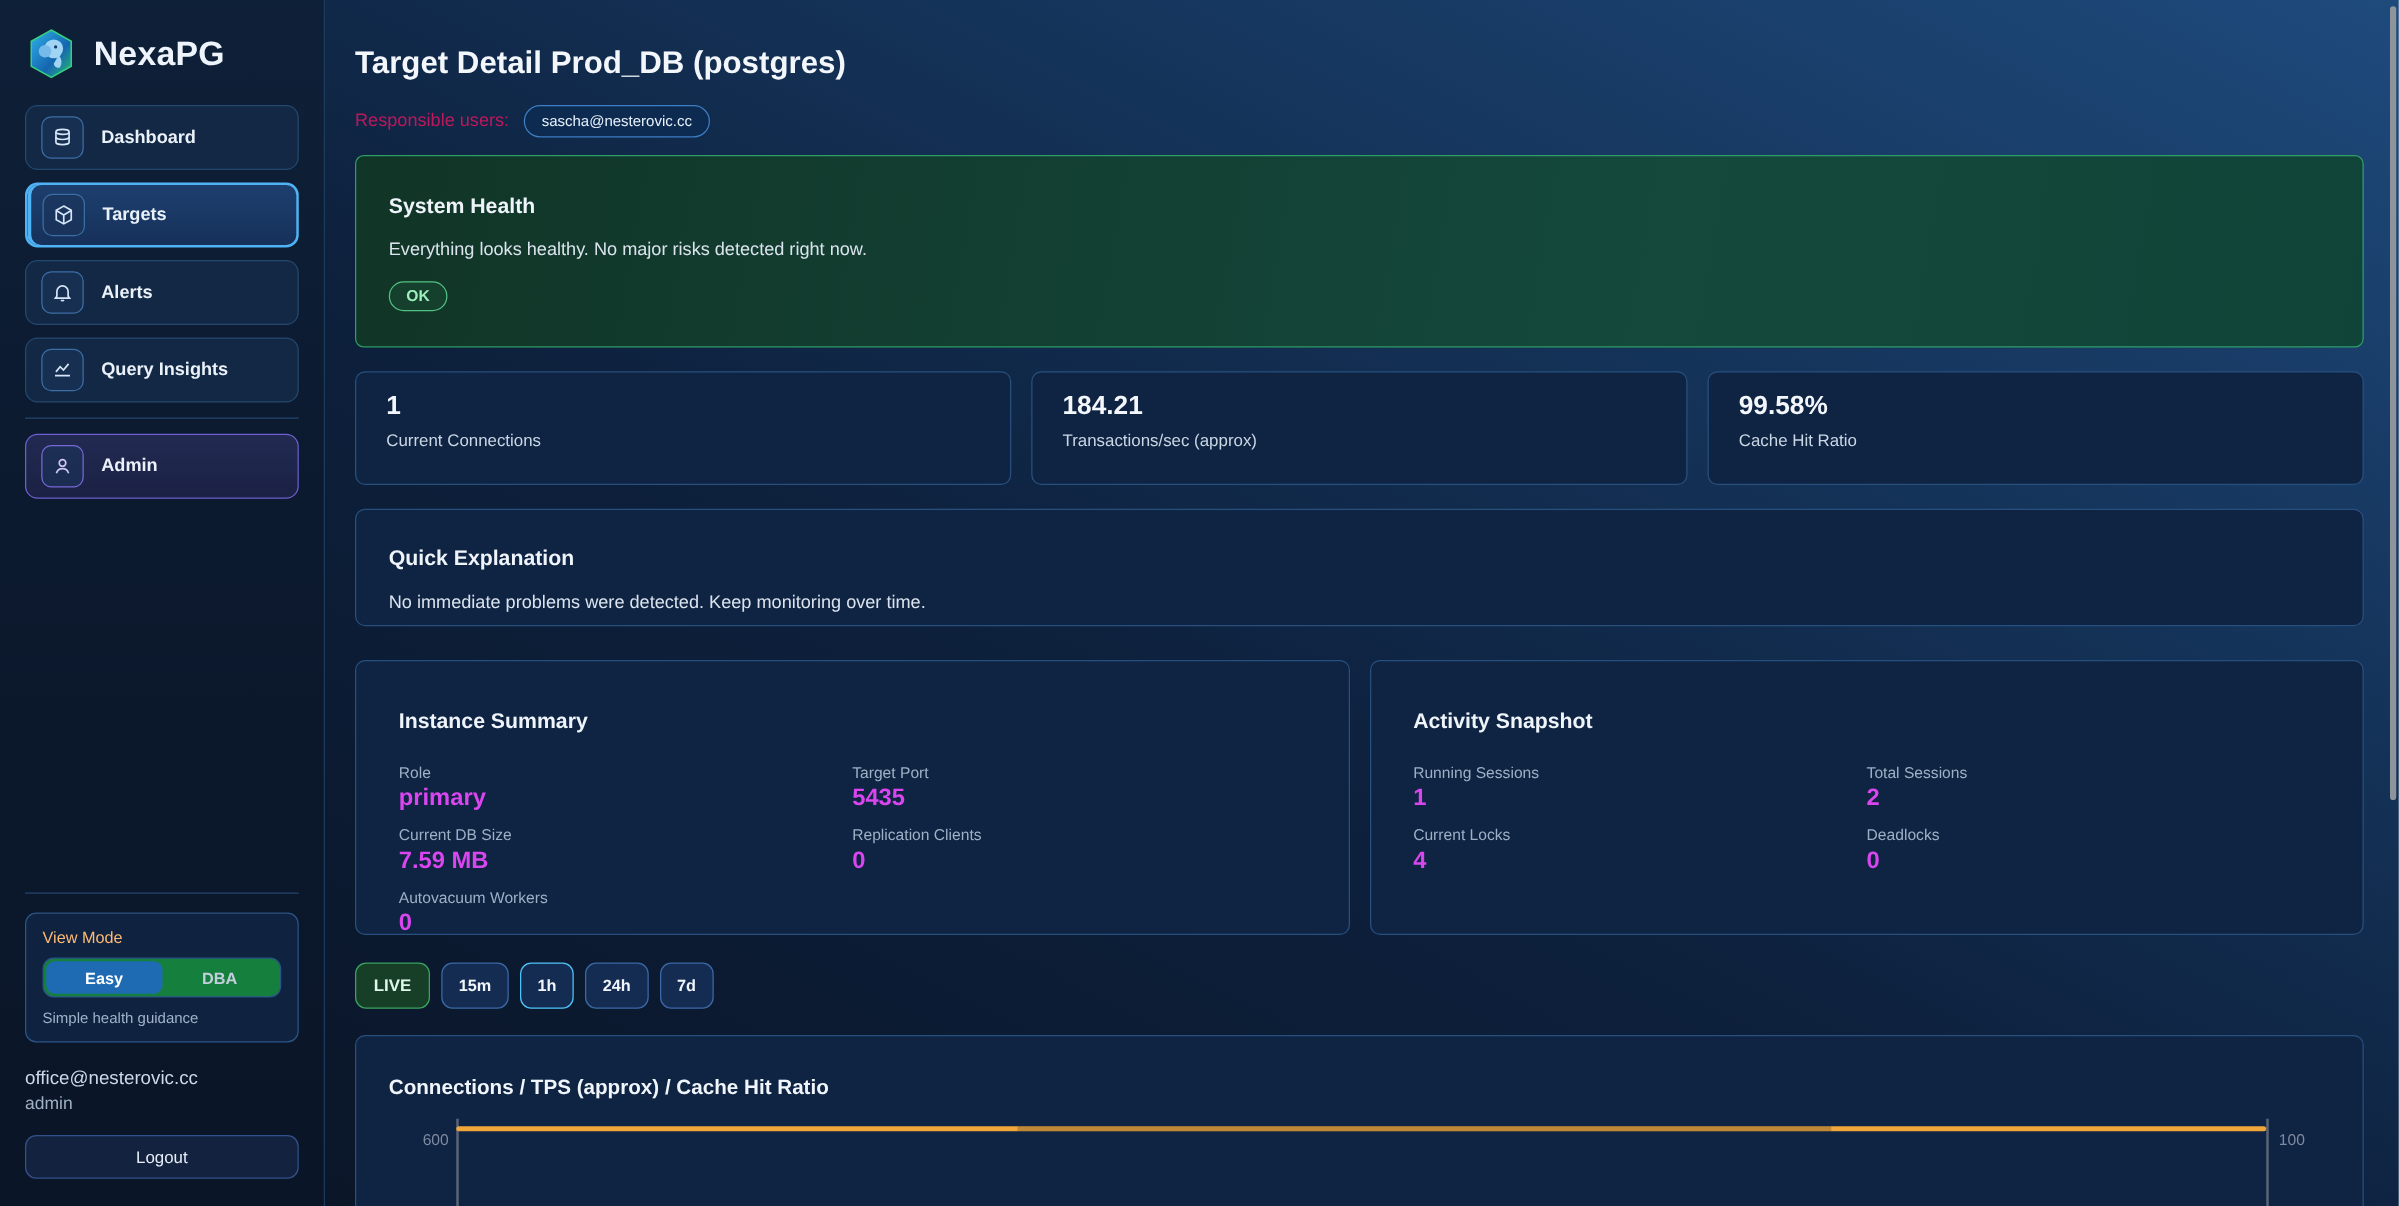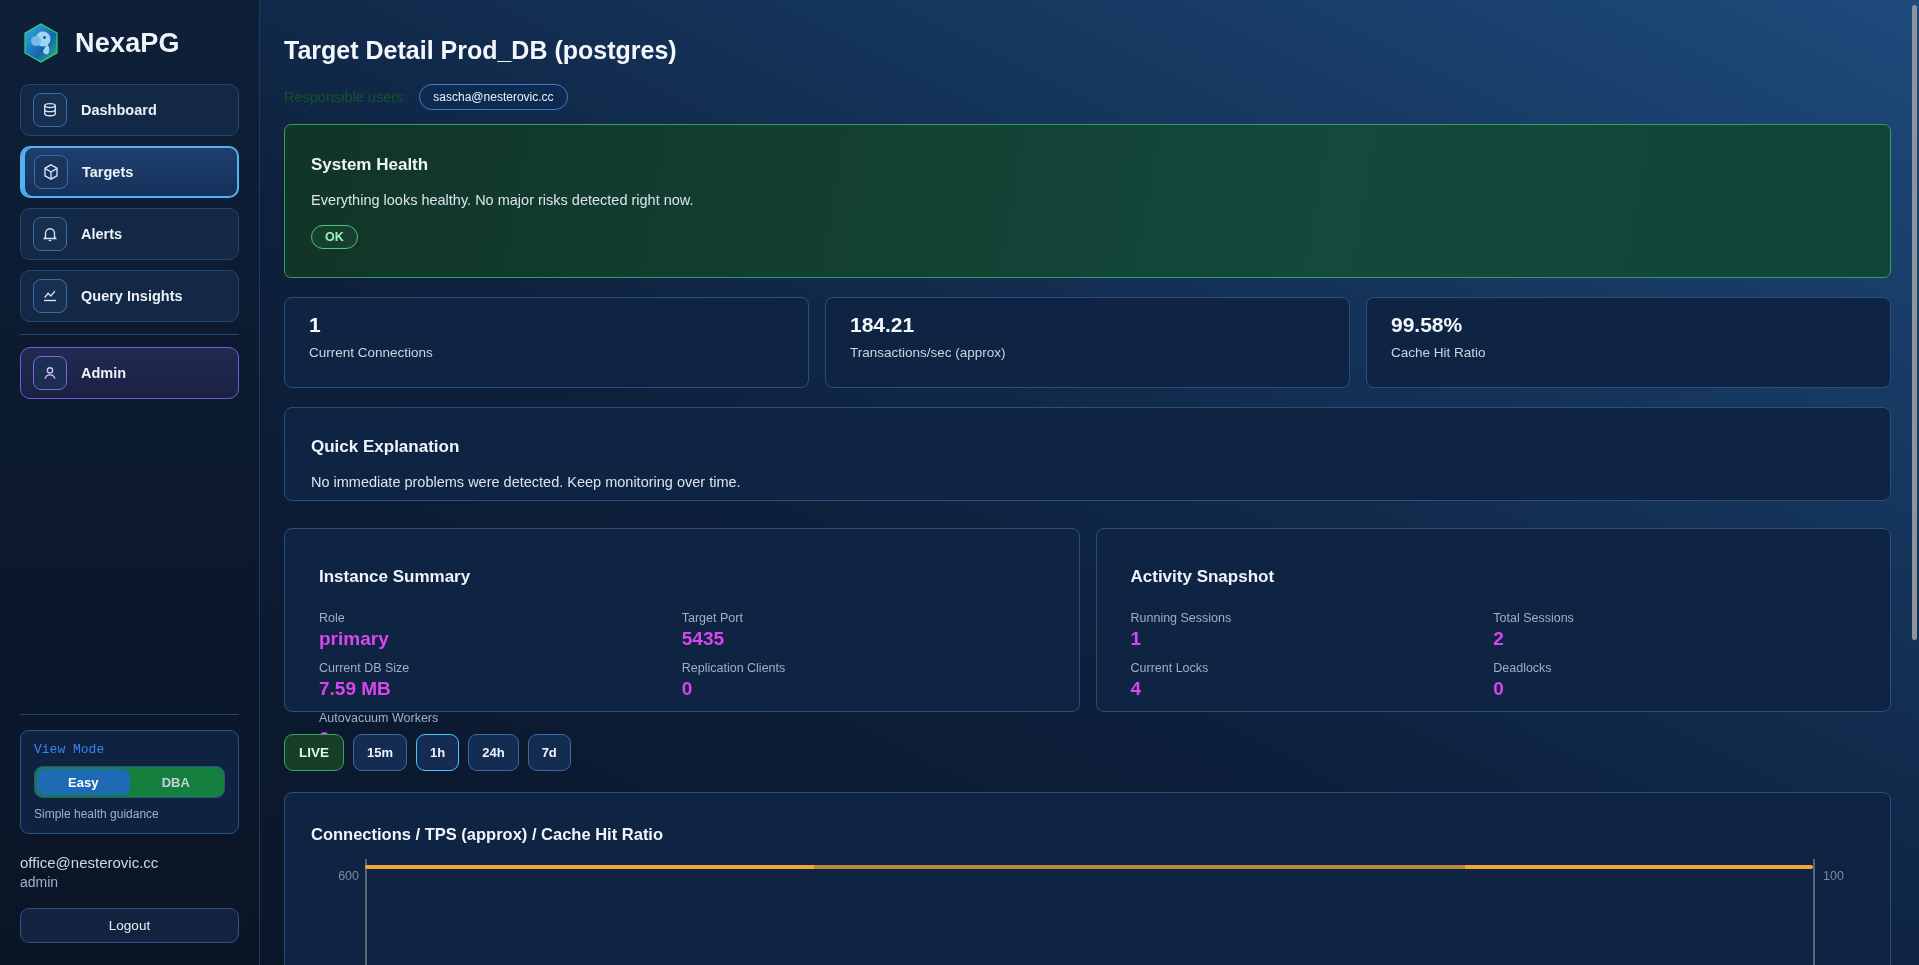--- a/index.html
+++ b/index.html
@@ -43,21 +43,21 @@
     color:#d6e6f8;
   }
   .nav-item.admin .icon-box { border-color:#7668d6; color:#cfc6f5; }
   .nav-label { font-size:14.5px; font-weight:bold; color:#eaf1f9; }
   .divider { border:none; border-top:1px solid #24456e; margin:12px 0; }
   .sidebar-bottom { position:absolute; left:20px; right:20px; bottom:22px; }
   .viewmode-panel {
     margin-top:15px; border:1px solid #2b5486; border-radius:9px;
     background:#0f2240; padding:11px 13px 12px 13px;
   }
-  .viewmode-label { font-size:13px; color:#3b82f6;font-family:Liberation Mono, monospace; }
+  .viewmode-label { font-size:13px; color:#fdba74; }
   .toggle {
     margin-top:9px; height:32px; display:flex;
     border:1px solid #2b5486; border-radius:9px; background:#15803d; padding:2px;
   }
   .toggle-opt {
     flex:1; display:flex; align-items:center; justify-content:center;
     font-size:13px; color:#c3cfdd; border-radius:7px; cursor:pointer;font-weight:bold;
   }
   .toggle-opt.selected { background:#1e6ab3; color:#ffffff; font-weight:bold; }
   .viewmode-hint { margin-top:9px; font-size:12px; color:#9fb2c8; }
@@ -65,21 +65,21 @@
   .user-role { margin-top:3px; font-size:14px; color:#9fb0c5; }
   .logout-btn {
     margin-top:18px; width:100%; height:35px;
     background:#13223f; border:1px solid #32518a; border-radius:9px;
     color:#e6edf6; font-size:13.5px; font-family:inherit; cursor:pointer;
   }
   
   .main { position:absolute; left:260px; top:0; width:1659px; height:965px; padding:36px 28px 0 24px; }
   .page-title { font-size:25px; font-weight:bold; color:#f3f7fc; }
   .responsible-row { margin-top:19px; display:flex; align-items:center; gap:12px; }
-  .responsible-label { font-size:14.5px; color:#14532d; }
+  .responsible-label { font-size:14.5px; color:#be185d; }
   .user-badge {
     font-size:12px; color:#e8f1fb; background:#0d2b50;
     border:1px solid #3d7ec4; border-radius:13px; padding:5px 13px; cursor:pointer;
   }
   .card {
     background:#0f2342; border:1px solid #27507f; border-radius:8px;
   }
   .health-card {
     margin-top:14px; height:154px; padding:30px 26px;
     background:linear-gradient(100deg,#113527 0%,#14493c 65%,#114438 100%);
@@ -91,21 +91,21 @@
     display:inline-block; margin-top:17px; padding:4px 13px;
     border:1px solid #53c183; border-radius:14px; background:rgba(28,84,56,0.35);
     color:#9ef0bd; font-size:12.5px; font-weight:bold;
   }
   .metric-row { margin-top:19px; display:flex; gap:16px; }
   .metric-card { flex:1; height:91px; padding:15px 24px; }
   .metric-value { font-size:21px; font-weight:bold; color:#f3f7fc; }
   .metric-label { margin-top:8px; font-size:13.5px; color:#c9d6e4; }
   .explain-card { margin-top:19px; height:94px; padding:29px 26px; }
   .summary-row { margin-top:27px; display:flex; gap:16px; }
-  .summary-card { flex:1; height:184px; padding:38px 34px 0 34px; }
+  .summary-card { flex:1; height:220px; padding:38px 34px 0 34px; }
   .field-grid { margin-top:24px; display:grid; grid-template-columns:1fr 1fr; row-gap:11px; }
   .field-label { font-size:12.5px; color:#9db0c6; }
   .field-value { margin-top:3px; font-size:19px; font-weight:bold; color:#d946ef; }
   .time-row { margin-top:22px; display:flex; gap:9px; align-items:center; }
   .live-badge {
     height:37px; padding:0 14px; display:flex; align-items:center;
     background:#173f27; border:1.5px solid #3aa35f; border-radius:9px;
     color:#dff7e7; font-size:13.5px; font-weight:bold; cursor:pointer;
   }
   .range-btn {

